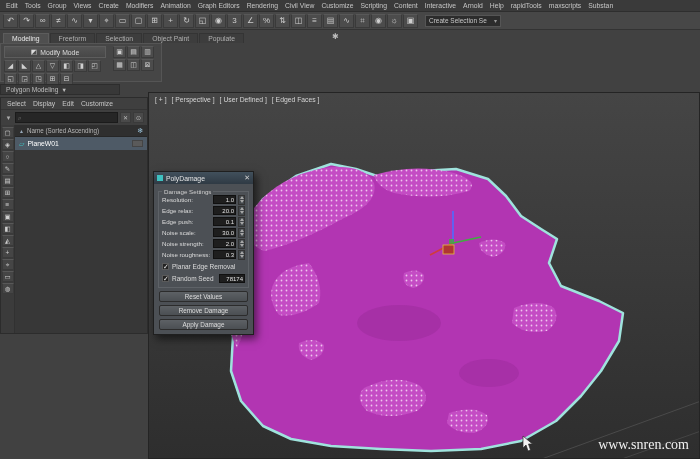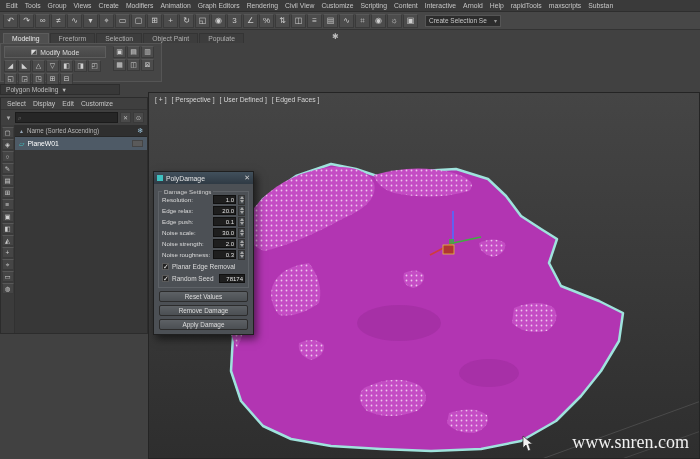--- a/index.html
+++ b/index.html
@@ -67,21 +67,21 @@
   .x-row .x-ico { color:#3ec1c1; font-size:7px; }
   .frozen-toggle { margin-left:auto; width:11px; height:7px; background:#5a5a5a; border:1px solid #444; }
 
   
   #viewport { position:absolute; left:148px; top:92px; width:552px; height:367px;
     background:linear-gradient(#454545, #2e2e2e); border:1px solid #242424; overflow:hidden; }
   #vlabel { position:absolute; left:6px; top:3px; display:flex; gap:5px; font-size:6.8px; color:#d5d5d5; z-index:3; }
   .vlabel-part { cursor:default; }
   #vp-svg { position:absolute; left:0; top:0; width:552px; height:367px; z-index:1; }
   #watermark { position:absolute; right:10px; bottom:5px; z-index:4;
-    font-family:"Liberation Serif", serif; font-size:18px; color:#f0f0f0; }
+    font-family:"Liberation Serif", serif; font-size:14px; color:#f0f0f0; }
 
   
   #dialog { position:absolute; left:4px; top:78px; width:101px; z-index:5;
     background:#4c5055; border:1px solid #1f1f1f; box-shadow:3px 4px 8px rgba(0,0,0,.55);
     font-size:6.5px; color:#dcdcdc; }
   #dlg-title { height:12px; background:linear-gradient(#41505c,#2f3a44);
     display:flex; align-items:center; gap:3px; padding:0 3px; font-size:6.8px; color:#e4e4e4; }
   #dlg-title .dico { width:6px; height:6px; background:#3ec1c1; }
   #dlg-title .dclose { margin-left:auto; font-size:7px; color:#cfcfcf; }
   #dlg-body { padding:3px 4px 4px 4px; }

